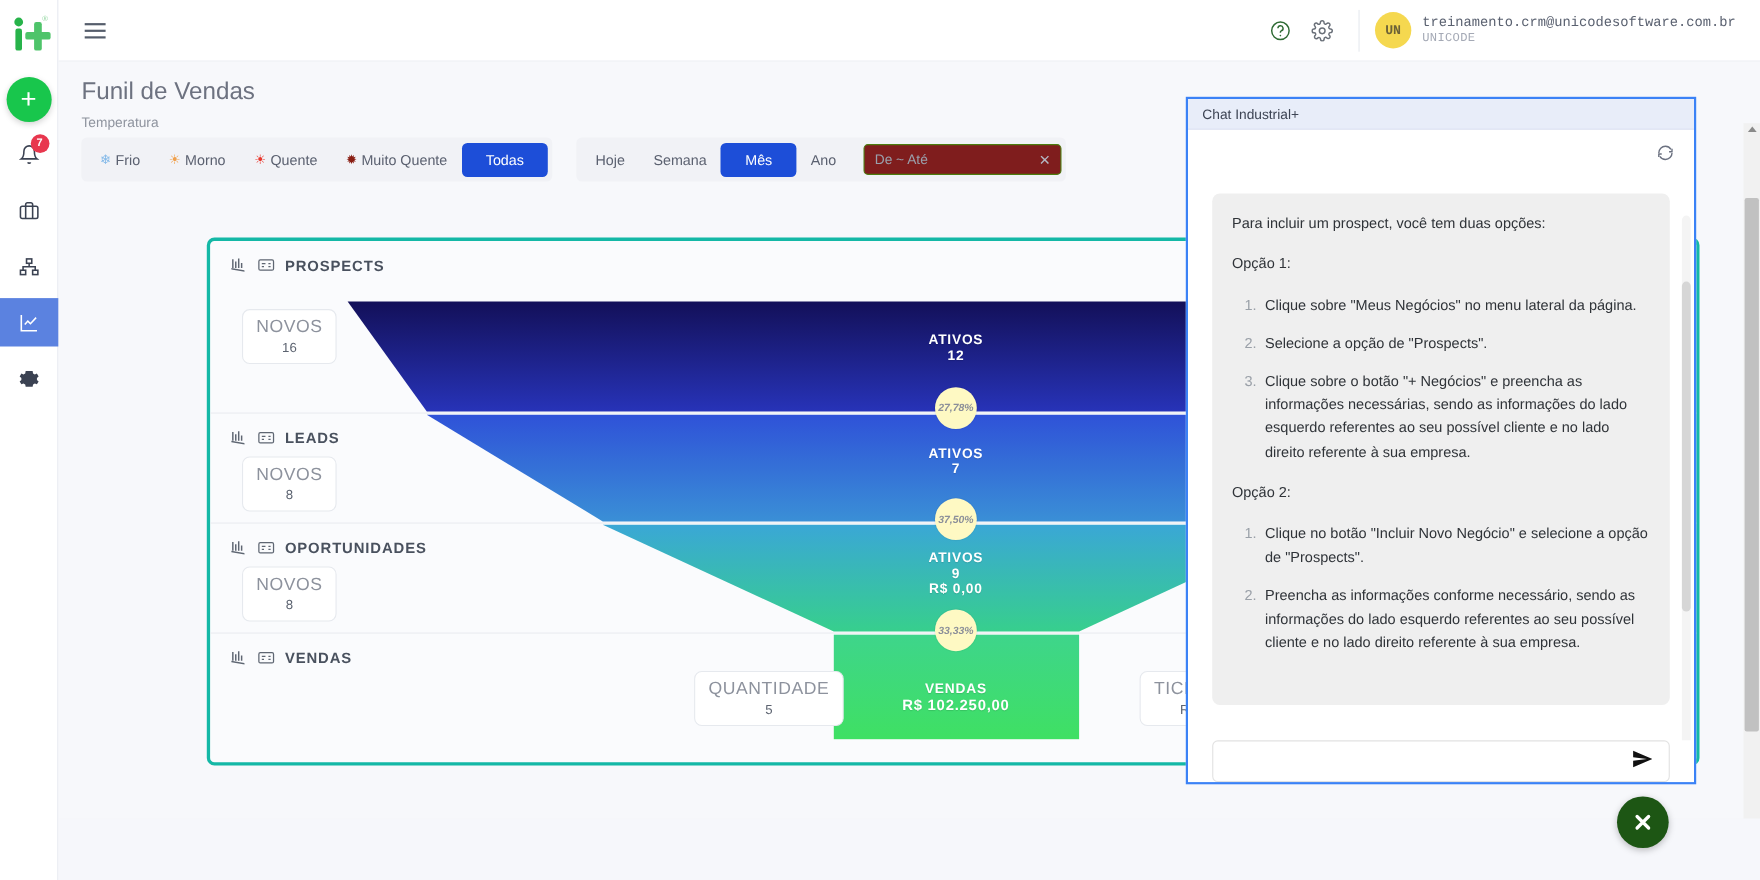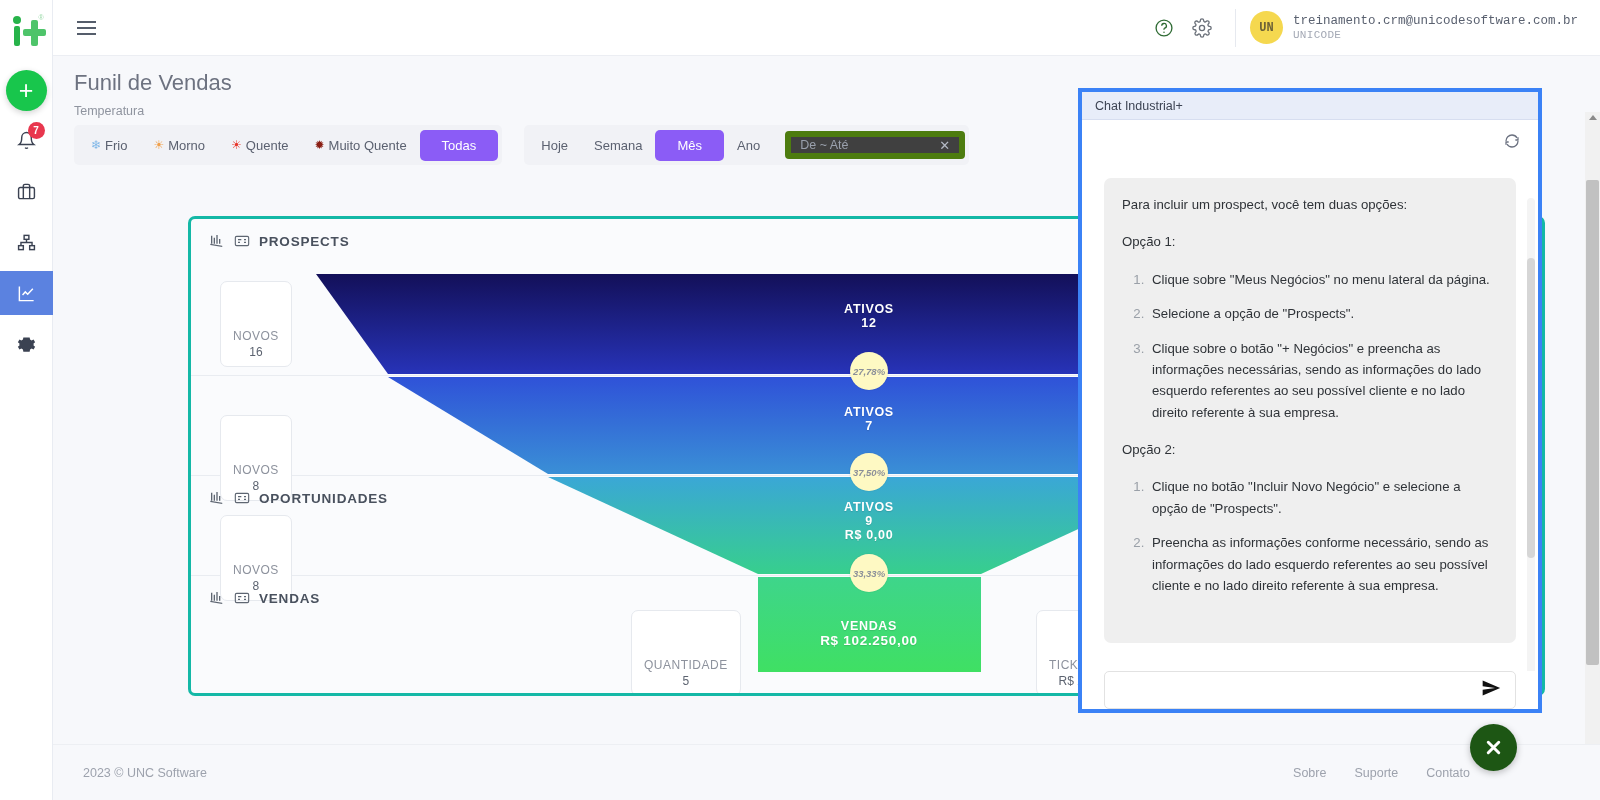--- a/index.html
+++ b/index.html
@@ -95,48 +95,48 @@
   }
   .filtergroup {
     display: flex; align-items: center; height: 40px; background: #f1f2f6;
     border-radius: 5px; padding: 0 4px;
   }
   .fchip {
     font-size: 13px; color: #5b6170; padding: 7px 13px; border-radius: 5px;
     cursor: pointer; display: flex; align-items: center; gap: 4px;
     white-space: nowrap;
   }
-  .fchip.sel { background: #8b5cf6; color: #fff; padding: 8px 22px; }
+  .fchip.sel { background: #1d4ed8; color: #fff; padding: 8px 22px; }
   .fchip .tico { font-size: 12px; line-height: 1; }
   .daterange {
-    margin-left: 12px; width: 180px; height: 28px; background: #404040;
+    margin-left: 12px; width: 180px; height: 28px; background: #7f1d1d;
     border-radius: 4px; display: flex; align-items: center;
     padding: 0 9px; font-size: 12.5px; color: #9aa0ac;
-    border: 6px solid #4d7c0f;
+    border: 1px solid #4d7c0f;
   }
   .daterange .x { margin-left: auto; color: #b4b9c4; font-size: 13px; cursor: pointer; }
 
   
   .funnel-card {
     position: absolute; left: 135px; top: 160px; width: 1357px; height: 480px;
     background: #fafbfd; border: 3px solid #14b8a6; border-radius: 7px;
     overflow: hidden;
   }
   .stage-row { position: absolute; left: 0; width: 1357px;
     border-bottom: 1px solid #e9ecf1; }
   .stage-head { display: flex; align-items: center; gap: 9px; padding: 14px 0 0 18px;
     position: relative; z-index: 3; }
   .stage-head .lbl { font-size: 13.5px; letter-spacing: .8px; color: #49515e;
     font-weight: 600; }
   .stage-head svg { width: 16px; height: 16px; color: #5e6672; }
   .pill {
     position: absolute; z-index: 3; background: #fff; border: 1px solid #e6e9ee;
     border-radius: 7px; text-align: center; padding: 7px 12px; min-width: 64px;
   }
-  .pill .k { font-size: 12px; color: #8d929d; letter-spacing: .5px; margin-top: 40px; }
+  .pill .k { font-size: 16px; color: #8d929d; letter-spacing: .5px; }
   .pill .v { font-size: 12px; color: #5c6370; margin-top: 2px; }
 
   
   .funnel-svg { position: absolute; left: 0; top: 0; z-index: 1; }
   .ativos {
     position: absolute; z-index: 2; color: #fff; text-align: center;
     font-size: 12.5px; letter-spacing: .7px; font-weight: 700; width: 160px;
     text-shadow: 0 1px 1px rgba(0,0,0,.12);
   }
   .ativos .n { font-weight: 700; }
@@ -154,21 +154,21 @@
     background: #f7f8fb; border-top: 1px solid #edeff3;
     display: flex; align-items: center; font-size: 12.5px; color: #9da2ad;
   }
   .footer .copy { margin-left: 30px; }
   .footer .links { margin-left: auto; margin-right: 130px; display: flex; gap: 28px; }
   .footer .links span { cursor: pointer; }
 
   
   .chat {
     position: absolute; left: 1078px; top: 88px; width: 464px; height: 625px;
-    background: #fff; border: 4px solid #3b82f6; z-index: 20;
+    background: #fff; border: 2px solid #3b82f6; z-index: 20;
     display: flex; flex-direction: column;
   }
   .chat-head {
     height: 28px; background: #e8edf9; border-bottom: 1px solid #d7def0;
     display: flex; align-items: center; padding-left: 13px;
     font-size: 12.5px; color: #3d4454;
   }
   .chat-toolbar { height: 42px; display: flex; align-items: center;
     justify-content: flex-end; padding-right: 18px; background: #fff; }
   .chat-toolbar svg { width: 16px; height: 16px; color: #6b7180; cursor: pointer; }
@@ -381,20 +381,31 @@
           </svg>
           <span class="lbl">PROSPECTS</span>
         </div>
         <div class="pill" style="left:29px;top:62px">
           <div class="k">NOVOS</div>
           <div class="v">16</div>
         </div>
       </div>
 
       <div class="stage-row" style="top:157px;height:100px">
+        <div class="stage-head">
+          <svg viewBox="0 0 24 24" fill="currentColor">
+            <path d="M3 4h2v12H3zM7 7h2v9H7zM11 3h2v13h-2zM15 9h2v7h-2z"></path>
+              <path d="M2 18l18 3-.3-2L2 16z"></path>
+          </svg>
+          <svg viewBox="0 0 24 24" fill="none" stroke="currentColor" stroke-width="1.7">
+            <rect x="2" y="5" width="20" height="14" rx="2"></rect>
+              <path d="M6 10h5M6 14h3M15 10h3M15 14h3"></path>
+          </svg>
+          <span class="lbl">LEADS</span>
+        </div>
         <div class="pill" style="left:29px;top:39px">
           <div class="k">NOVOS</div>
           <div class="v">8</div>
         </div>
       </div>
 
       <div class="stage-row" style="top:257px;height:100px">
         <div class="stage-head">
           <svg viewBox="0 0 24 24" fill="currentColor">
             <path d="M3 4h2v12H3zM7 7h2v9H7zM11 3h2v13h-2zM15 9h2v7h-2z"></path>
@@ -451,28 +462,20 @@
         <div>VENDAS</div>
         <div class="n" style="font-size:13.5px">R$ 102.250,00</div>
       </div>
 
       <div class="pctbubble" style="left:659px;top:133px">27,78%</div>
       <div class="pctbubble" style="left:659px;top:234px">37,50%</div>
       <div class="pctbubble" style="left:659px;top:335px">33,33%</div>
     </div>
   </div>
 
-  <div class="footer">
-    <span class="copy">2023 © UNC Software</span>
-    <span class="links">
-      <span>Sobre</span>
-      <span>Suporte</span>
-      <span>Contato</span>
-    </span>
-  </div>
 
   <div class="pagescroll">
     <div class="arrow"></div>
     <div class="thumb"></div>
   </div>
 
   <div class="chat">
     <div class="chat-head">
       <span>Chat Industrial+</span>
     </div>

